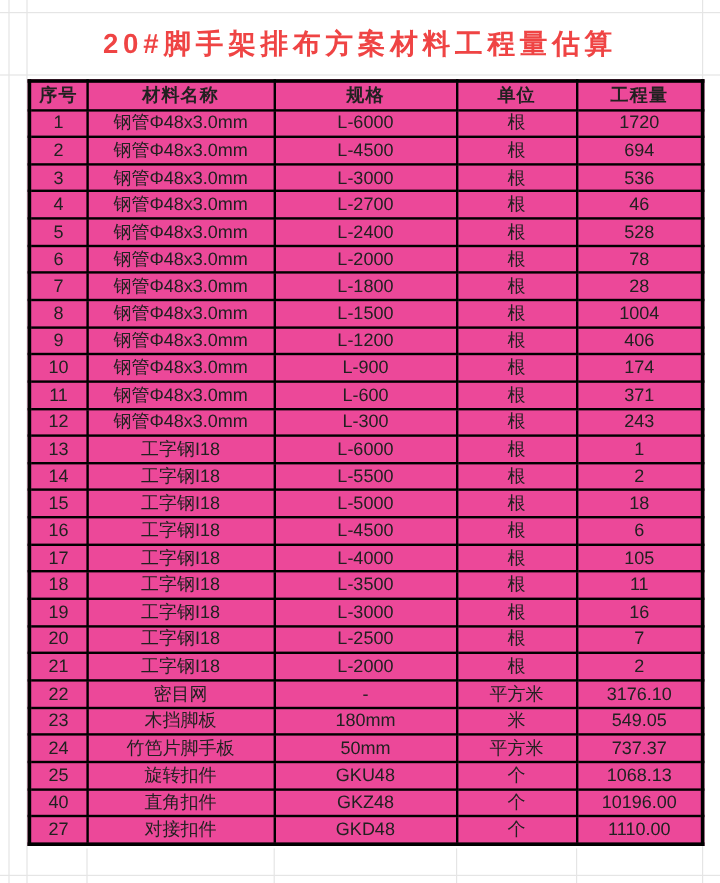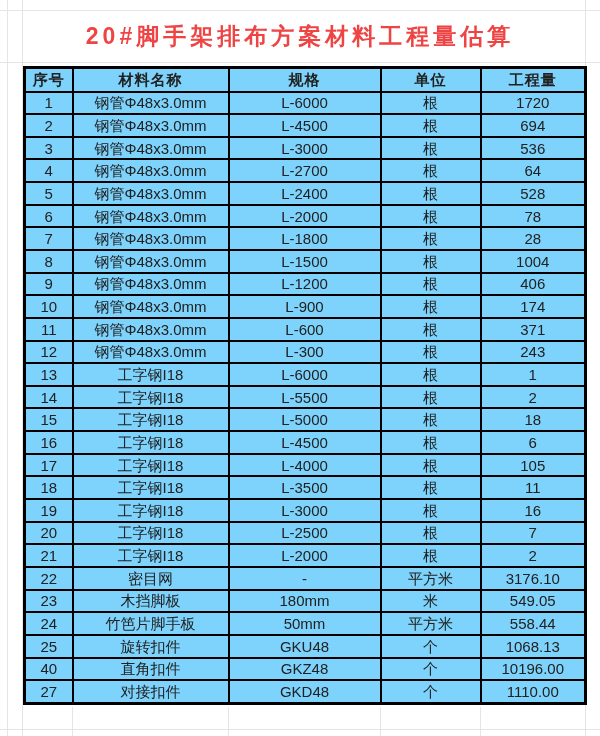--- a/index.html
+++ b/index.html
@@ -52,21 +52,21 @@
     white-space: nowrap;
   }
   table.materials {
     position: absolute;
     left: 23px;
     top: 66px;
     width: 561px;
     height: 639px;
     border-collapse: collapse;
     table-layout: fixed;
-    background: #7dd3fc;
+    background: #ec4899;
     border: 3px solid #000000;
   }
   table.materials th,
   table.materials td {
     border: 2px solid #000000;
     padding: 0;
     text-align: center;
     vertical-align: middle;
     line-height: 1;
     color: #212121;
@@ -136,21 +136,21 @@
           <td>钢管Φ48x3.0mm</td>
           <td>L-3000</td>
           <td>根</td>
           <td>536</td>
         </tr>
         <tr>
           <td>4</td>
           <td>钢管Φ48x3.0mm</td>
           <td>L-2700</td>
           <td>根</td>
-          <td>64</td>
+          <td>46</td>
         </tr>
         <tr>
           <td>5</td>
           <td>钢管Φ48x3.0mm</td>
           <td>L-2400</td>
           <td>根</td>
           <td>528</td>
         </tr>
         <tr>
           <td>6</td>
@@ -276,21 +276,21 @@
           <td>木挡脚板</td>
           <td>180mm</td>
           <td>米</td>
           <td>549.05</td>
         </tr>
         <tr>
           <td>24</td>
           <td>竹笆片脚手板</td>
           <td>50mm</td>
           <td>平方米</td>
-          <td>558.44</td>
+          <td>737.37</td>
         </tr>
         <tr>
           <td>25</td>
           <td>旋转扣件</td>
           <td>GKU48</td>
           <td>个</td>
           <td>1068.13</td>
         </tr>
         <tr>
           <td>40</td>

